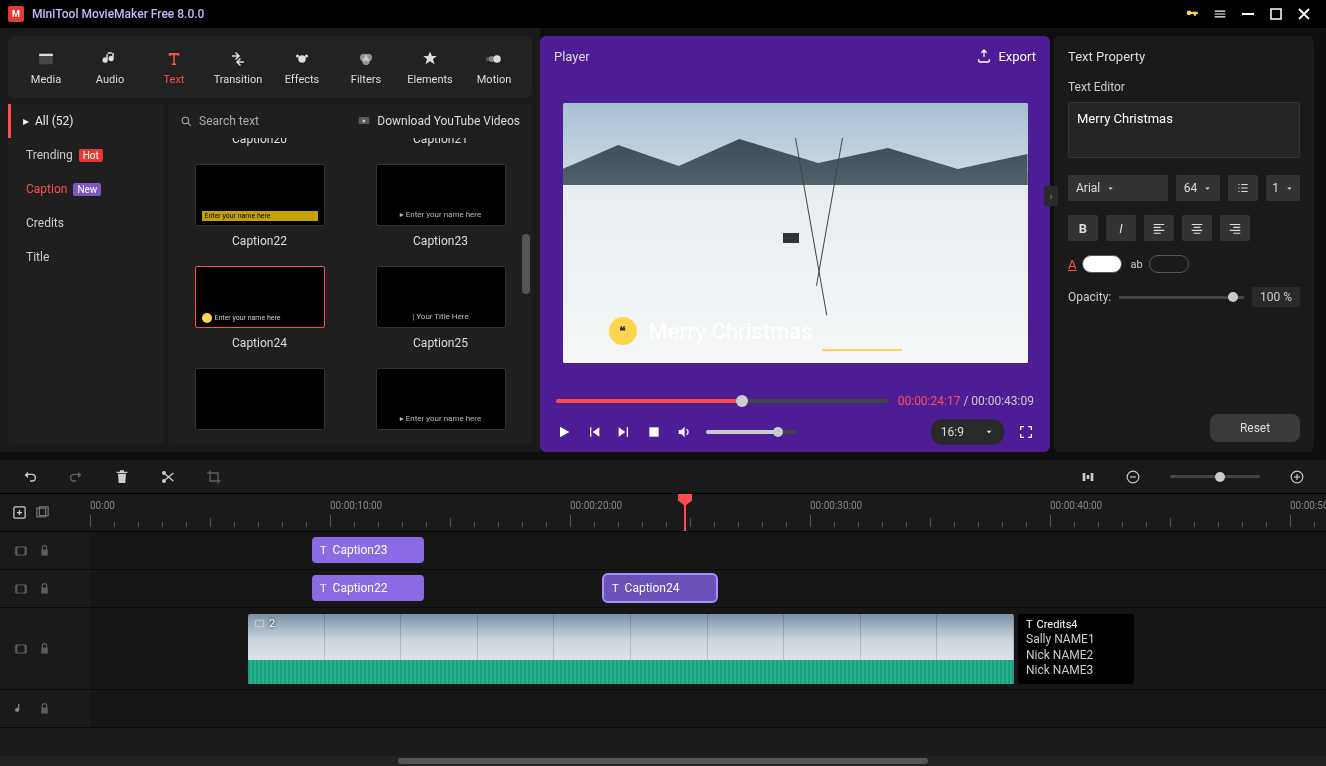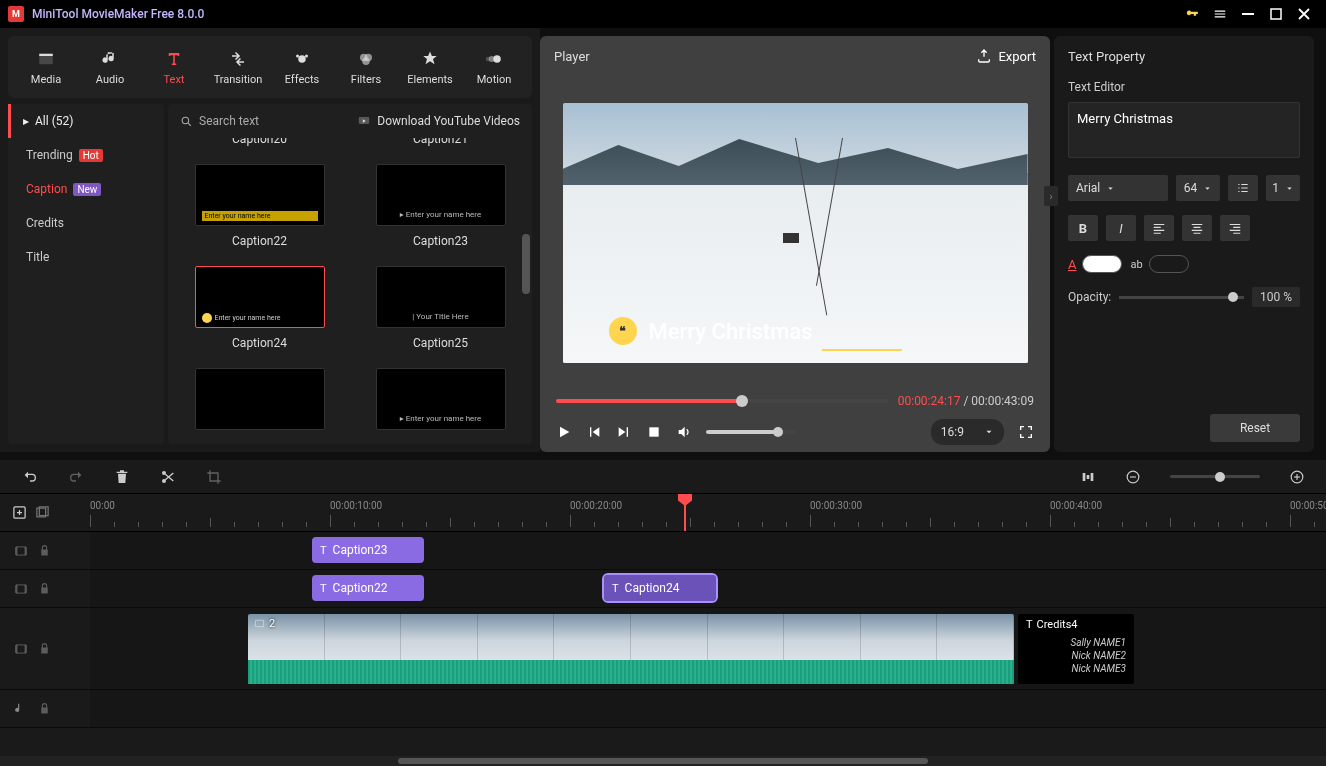--- a/index.html
+++ b/index.html
@@ -37,21 +37,21 @@
   .gridhead .dlink { margin-left:auto; display:flex; align-items:center; gap:6px; cursor:pointer; color:#ddd; }
   .gridbody { flex:1; overflow-y:auto; padding:0 14px 10px 14px; }
   .grid { display:grid; grid-template-columns:1fr 1fr; gap:18px 26px; }
   .thumb { display:flex; flex-direction:column; align-items:center; gap:8px; cursor:pointer; }
   .thumb .box { width:130px; height:62px; background:#000; border-radius:2px; border:1px solid #333; display:flex; align-items:flex-end; justify-content:center; padding:6px; color:#888; font-size:8px; position:relative; }
   .thumb.sel .box { border:1px solid #ff4d4f; }
   .thumb .lbl { font-size:12px; color:#ddd; }
   .scrollthumb { position:absolute; right:2px; top:130px; width:8px; height:60px; background:#555; border-radius:4px; }
 
   
-  .playercol { width:510px; background:#404040; margin:8px 4px 0 0; border-radius:6px; display:flex; flex-direction:column; }
+  .playercol { width:510px; background:#4c1d95; margin:8px 4px 0 0; border-radius:6px; display:flex; flex-direction:column; }
   .phead { height:40px; display:flex; align-items:center; padding:0 14px; color:#ddd; font-size:13px; }
   .phead .spacer { flex:1; }
   .exportbtn { display:flex; align-items:center; gap:6px; cursor:pointer; color:#fff; }
   .pstage { flex:1; display:flex; align-items:center; justify-content:center; padding:6px 16px; }
   .pvideo { width:465px; height:260px; background:linear-gradient(180deg,#5a7a9a 0%,#8aa2b8 28%,#dde6ec 40%,#f2f5f7 100%); position:relative; border-radius:2px; overflow:hidden; }
   .pvideo .sky { position:absolute; top:0; left:0; right:0; height:70px; background:linear-gradient(180deg,#a8c0d4,#cdd8e0); }
   .pvideo .mtn { position:absolute; top:30px; left:0; right:0; height:60px; background:linear-gradient(180deg,#3a4a55,#556670); clip-path:polygon(0 60%,12% 20%,25% 55%,38% 10%,55% 50%,70% 25%,85% 60%,100% 35%,100% 100%,0 100%); }
   .pvideo .snow { position:absolute; top:82px; left:0; right:0; bottom:0; background:linear-gradient(180deg,#e8edf0,#f5f7f8); }
   .pvideo .cable { position:absolute; top:35px; left:50%; width:1px; height:180px; background:#444; transform-origin:top; transform:rotate(-10deg); }
   .pvideo .cable2 { position:absolute; top:35px; left:60%; width:1px; height:150px; background:#444; transform:rotate(10deg); transform-origin:top; }
@@ -84,21 +84,21 @@
   .tedit { width:100%; height:56px; background:#242424; border:1px solid #333; color:#fff; font-size:13px; padding:8px; resize:none; border-radius:2px; }
   .trow { display:flex; gap:8px; margin-top:14px; align-items:center; }
   .dsel { background:#333; height:26px; border-radius:2px; display:flex; align-items:center; padding:0 8px; gap:6px; color:#ddd; font-size:12px; cursor:pointer; }
   .ibtn { width:30px; height:26px; background:#333; border-radius:2px; display:flex; align-items:center; justify-content:center; color:#ddd; cursor:pointer; }
   .swatch { width:40px; height:18px; border-radius:9px; border:1px solid #555; }
   .opac { display:flex; align-items:center; gap:8px; margin-top:14px; font-size:12px; color:#ccc; }
   .opac .sl { flex:1; height:3px; background:#444; position:relative; }
   .opac .sl .sk { position:absolute; right:6px; top:50%; width:10px; height:10px; background:#ccc; border-radius:50%; transform:translateY(-50%); }
   .opac .pct { background:#2a2a2a; padding:3px 8px; border-radius:2px; }
   .resetwrap { padding:10px 14px; }
-  .resetbtn { width:90px; height:28px; background:#3a3a3a; border-radius:3px; display:flex; align-items:center; justify-content:center; color:#ddd; font-size:12px; cursor:pointer; margin-left:auto; }
+  .resetbtn { width:90px; height:28px; background:#3a3a3a; border-radius:8px; display:flex; align-items:center; justify-content:center; color:#ddd; font-size:12px; cursor:pointer; margin-left:auto; }
   .collapse { position:absolute; left:-10px; top:150px; width:14px; height:20px; background:#2a2a2a; display:flex; align-items:center; justify-content:center; cursor:pointer; border-radius:2px; color:#888; font-size:10px; }
 
   
   .tlrow { flex:1; background:#1a1a1a; margin-top:8px; display:flex; flex-direction:column; }
   .tltools { height:34px; display:flex; align-items:center; padding:0 22px; gap:30px; border-bottom:1px solid #000; }
   .tltools .tlbtn { color:#ccc; cursor:pointer; }
   .tltools .spacer { flex:1; }
   .zoomsl { width:90px; height:3px; background:#444; position:relative; border-radius:2px; }
   .zoomsl .zk { position:absolute; left:55%; top:50%; width:10px; height:10px; background:#ccc; border-radius:50%; transform:translate(-50%,-50%); }
 
@@ -122,21 +122,21 @@
   .vclip .fr { flex:1; background:linear-gradient(180deg,#7a92a6 0%,#cdd6dd 38%,#eef1f3 100%); border-right:1px solid rgba(0,0,0,.15); }
   .vclip .wave { position:absolute; bottom:0; left:0; right:0; height:24px; background:repeating-linear-gradient(90deg,#1e9d7a 0 2px,#26b28c 2px 4px); }
   .vclip .vbadge { position:absolute; top:3px; left:6px; display:flex; align-items:center; gap:4px; color:#fff; font-size:11px; text-shadow:0 0 3px #000; }
   .titleclip { position:absolute; top:6px; height:70px; border-radius:2px; background:linear-gradient(135deg,#c9b8c8,#d9cfd8); display:flex; align-items:flex-start; padding:4px 8px; gap:4px; color:#333; font-size:11px; overflow:hidden; }
   .titleclip .deco { position:absolute; inset:0; opacity:.6; }
   .titleclip .deco::before, .titleclip .deco::after { content:"✕"; position:absolute; color:#e86fa0; font-size:22px; font-weight:bold; }
   .titleclip .deco::before { left:28px; top:28px; }
   .titleclip .deco::after { left:80px; top:40px; }
   .creditclip { position:absolute; top:6px; height:70px; border-radius:2px; background:#000; color:#fff; font-size:11px; padding:4px 8px; display:flex; flex-direction:column; }
   .creditclip .ct { color:#fff; display:flex; align-items:center; gap:4px; }
-  .creditclip .lines { flex:1; display:flex; flex-direction:column; align-items:flex-end; justify-content:center; font-size:10px; color:#ccc; line-height:1.3;font-style:italic; }
+  .creditclip .lines { flex:1; display:flex; flex-direction:column; align-items:flex-start; justify-content:center; font-size:12px; color:#ccc; line-height:1.3; }
 
   .hscroll { height:10px; background:#222; position:relative; margin-top:auto; }
   .hscroll .hthumb { position:absolute; left:30%; width:40%; top:2px; height:6px; background:#555; border-radius:3px; }
 </style>
 </head>
 <body>
 
 <div class="titlebar">
   <div class="logo">M</div>
   <div class="title">MiniTool MovieMaker Free 8.0.0</div>

